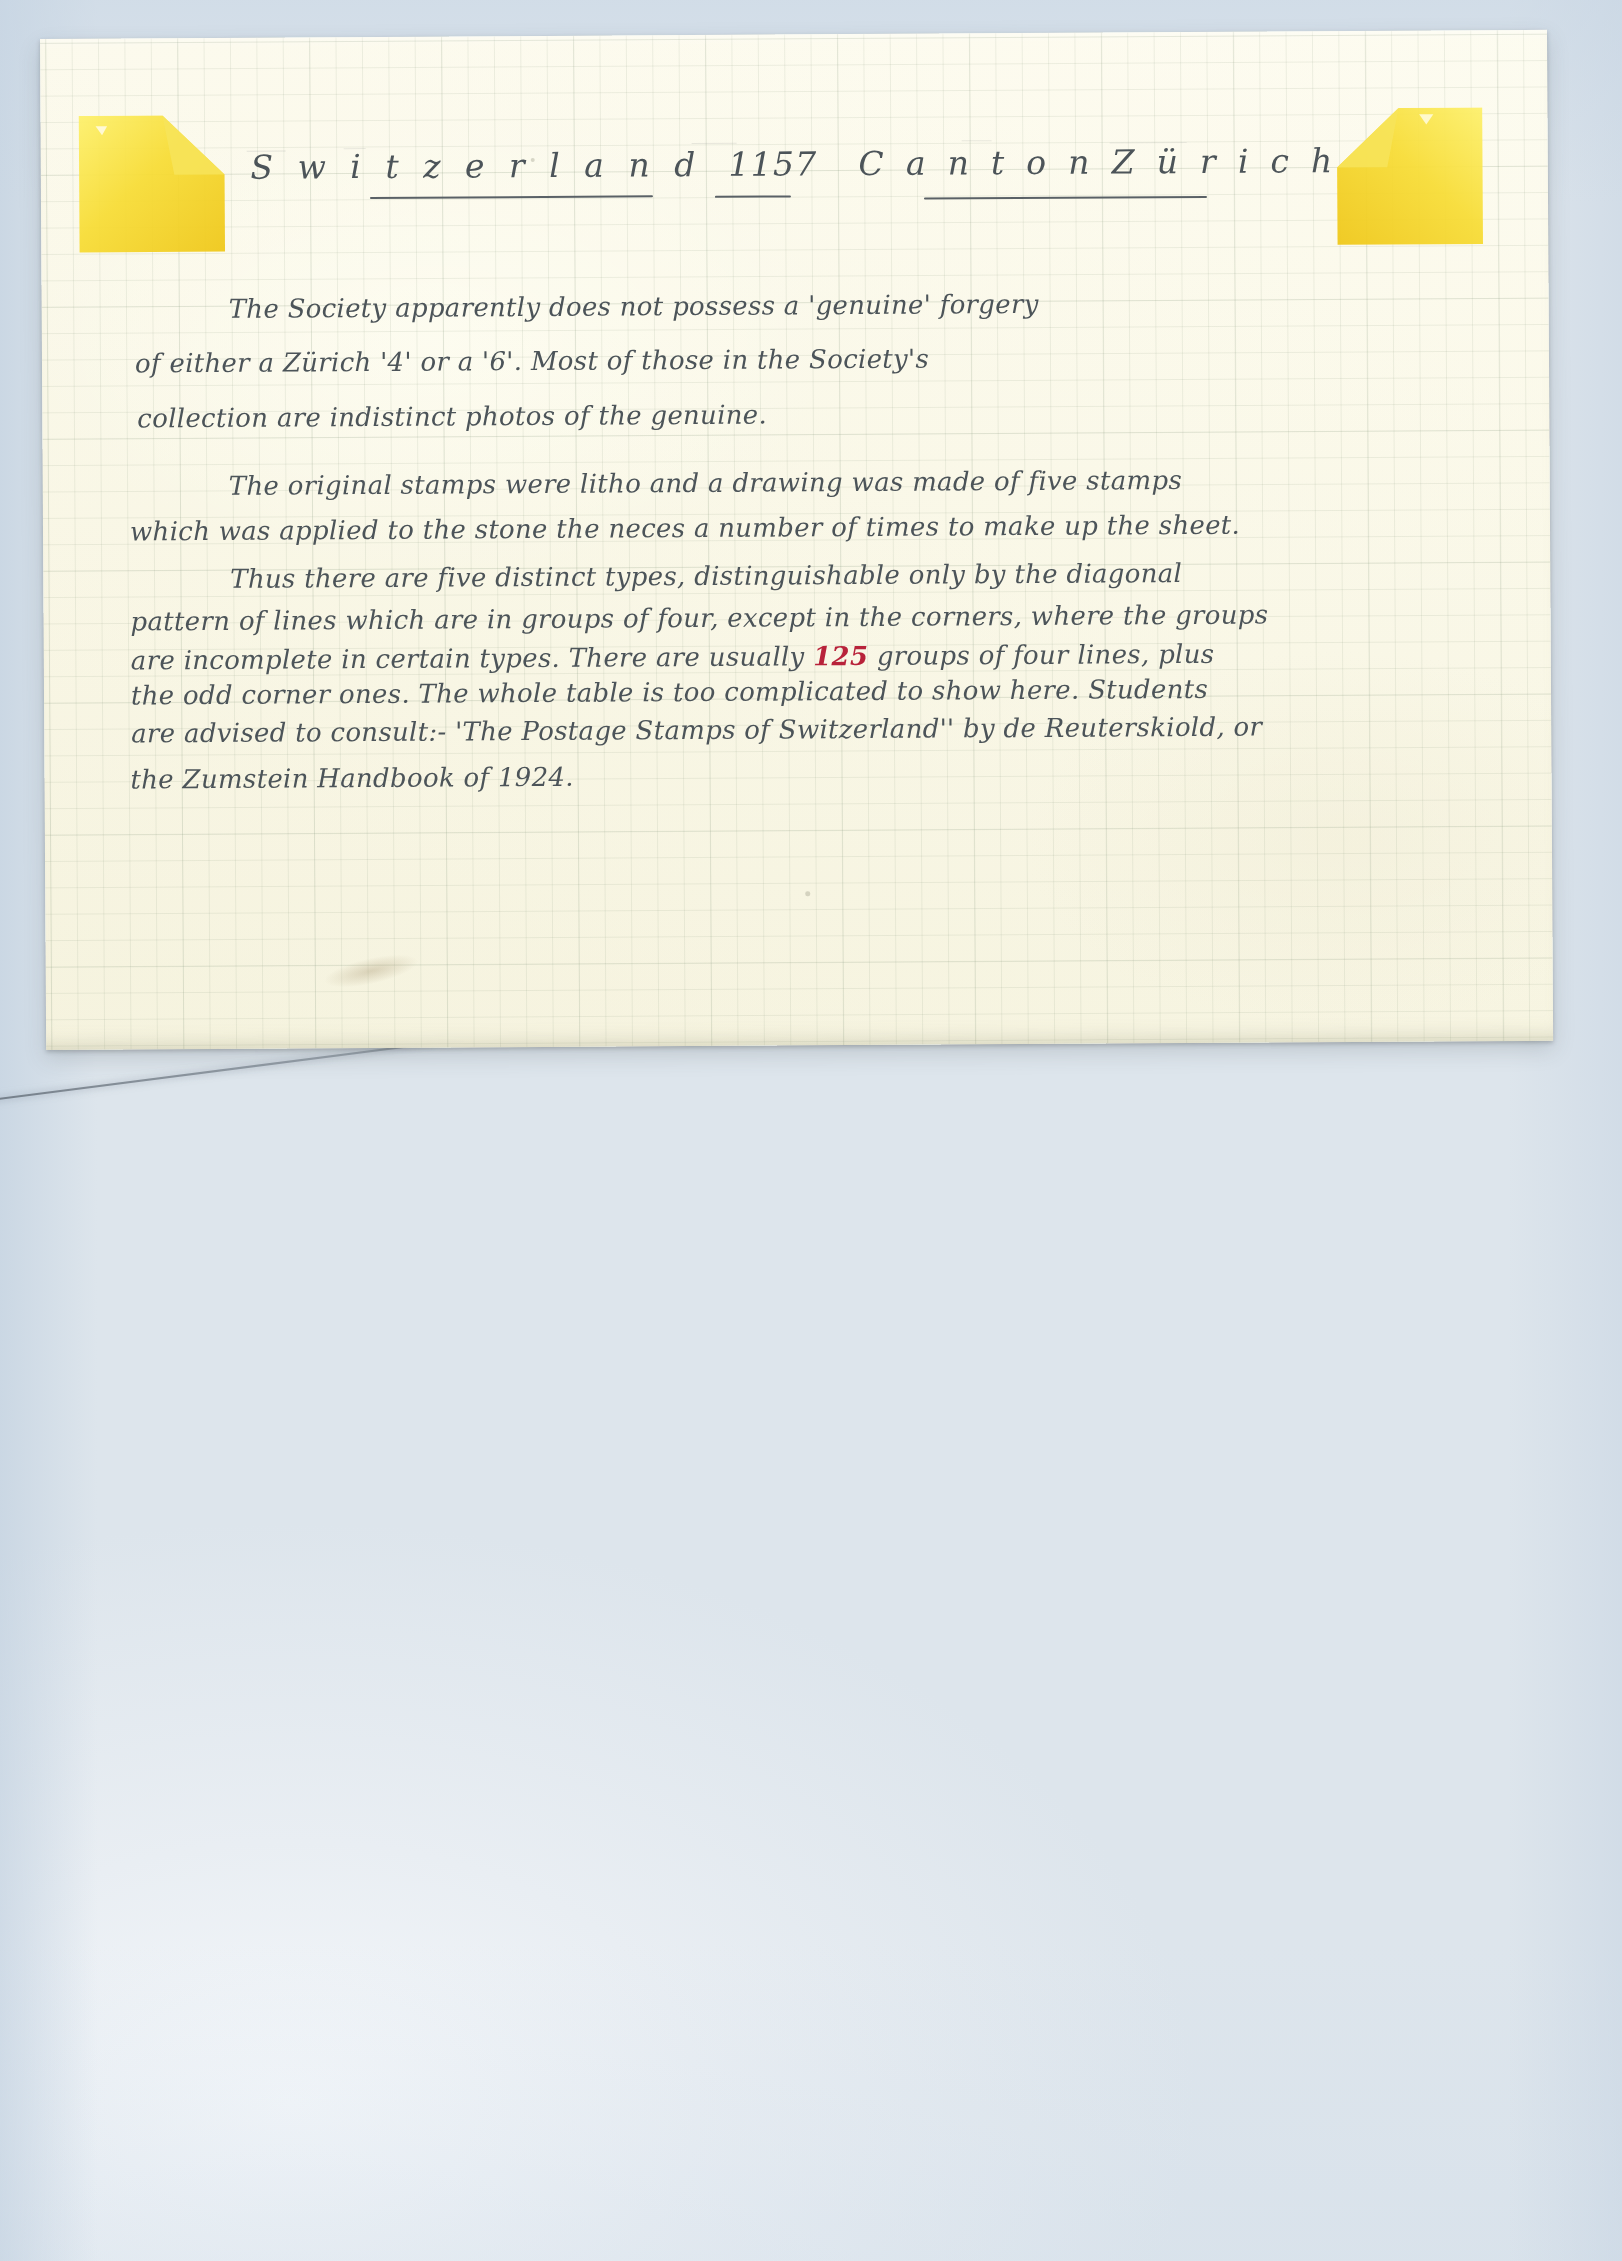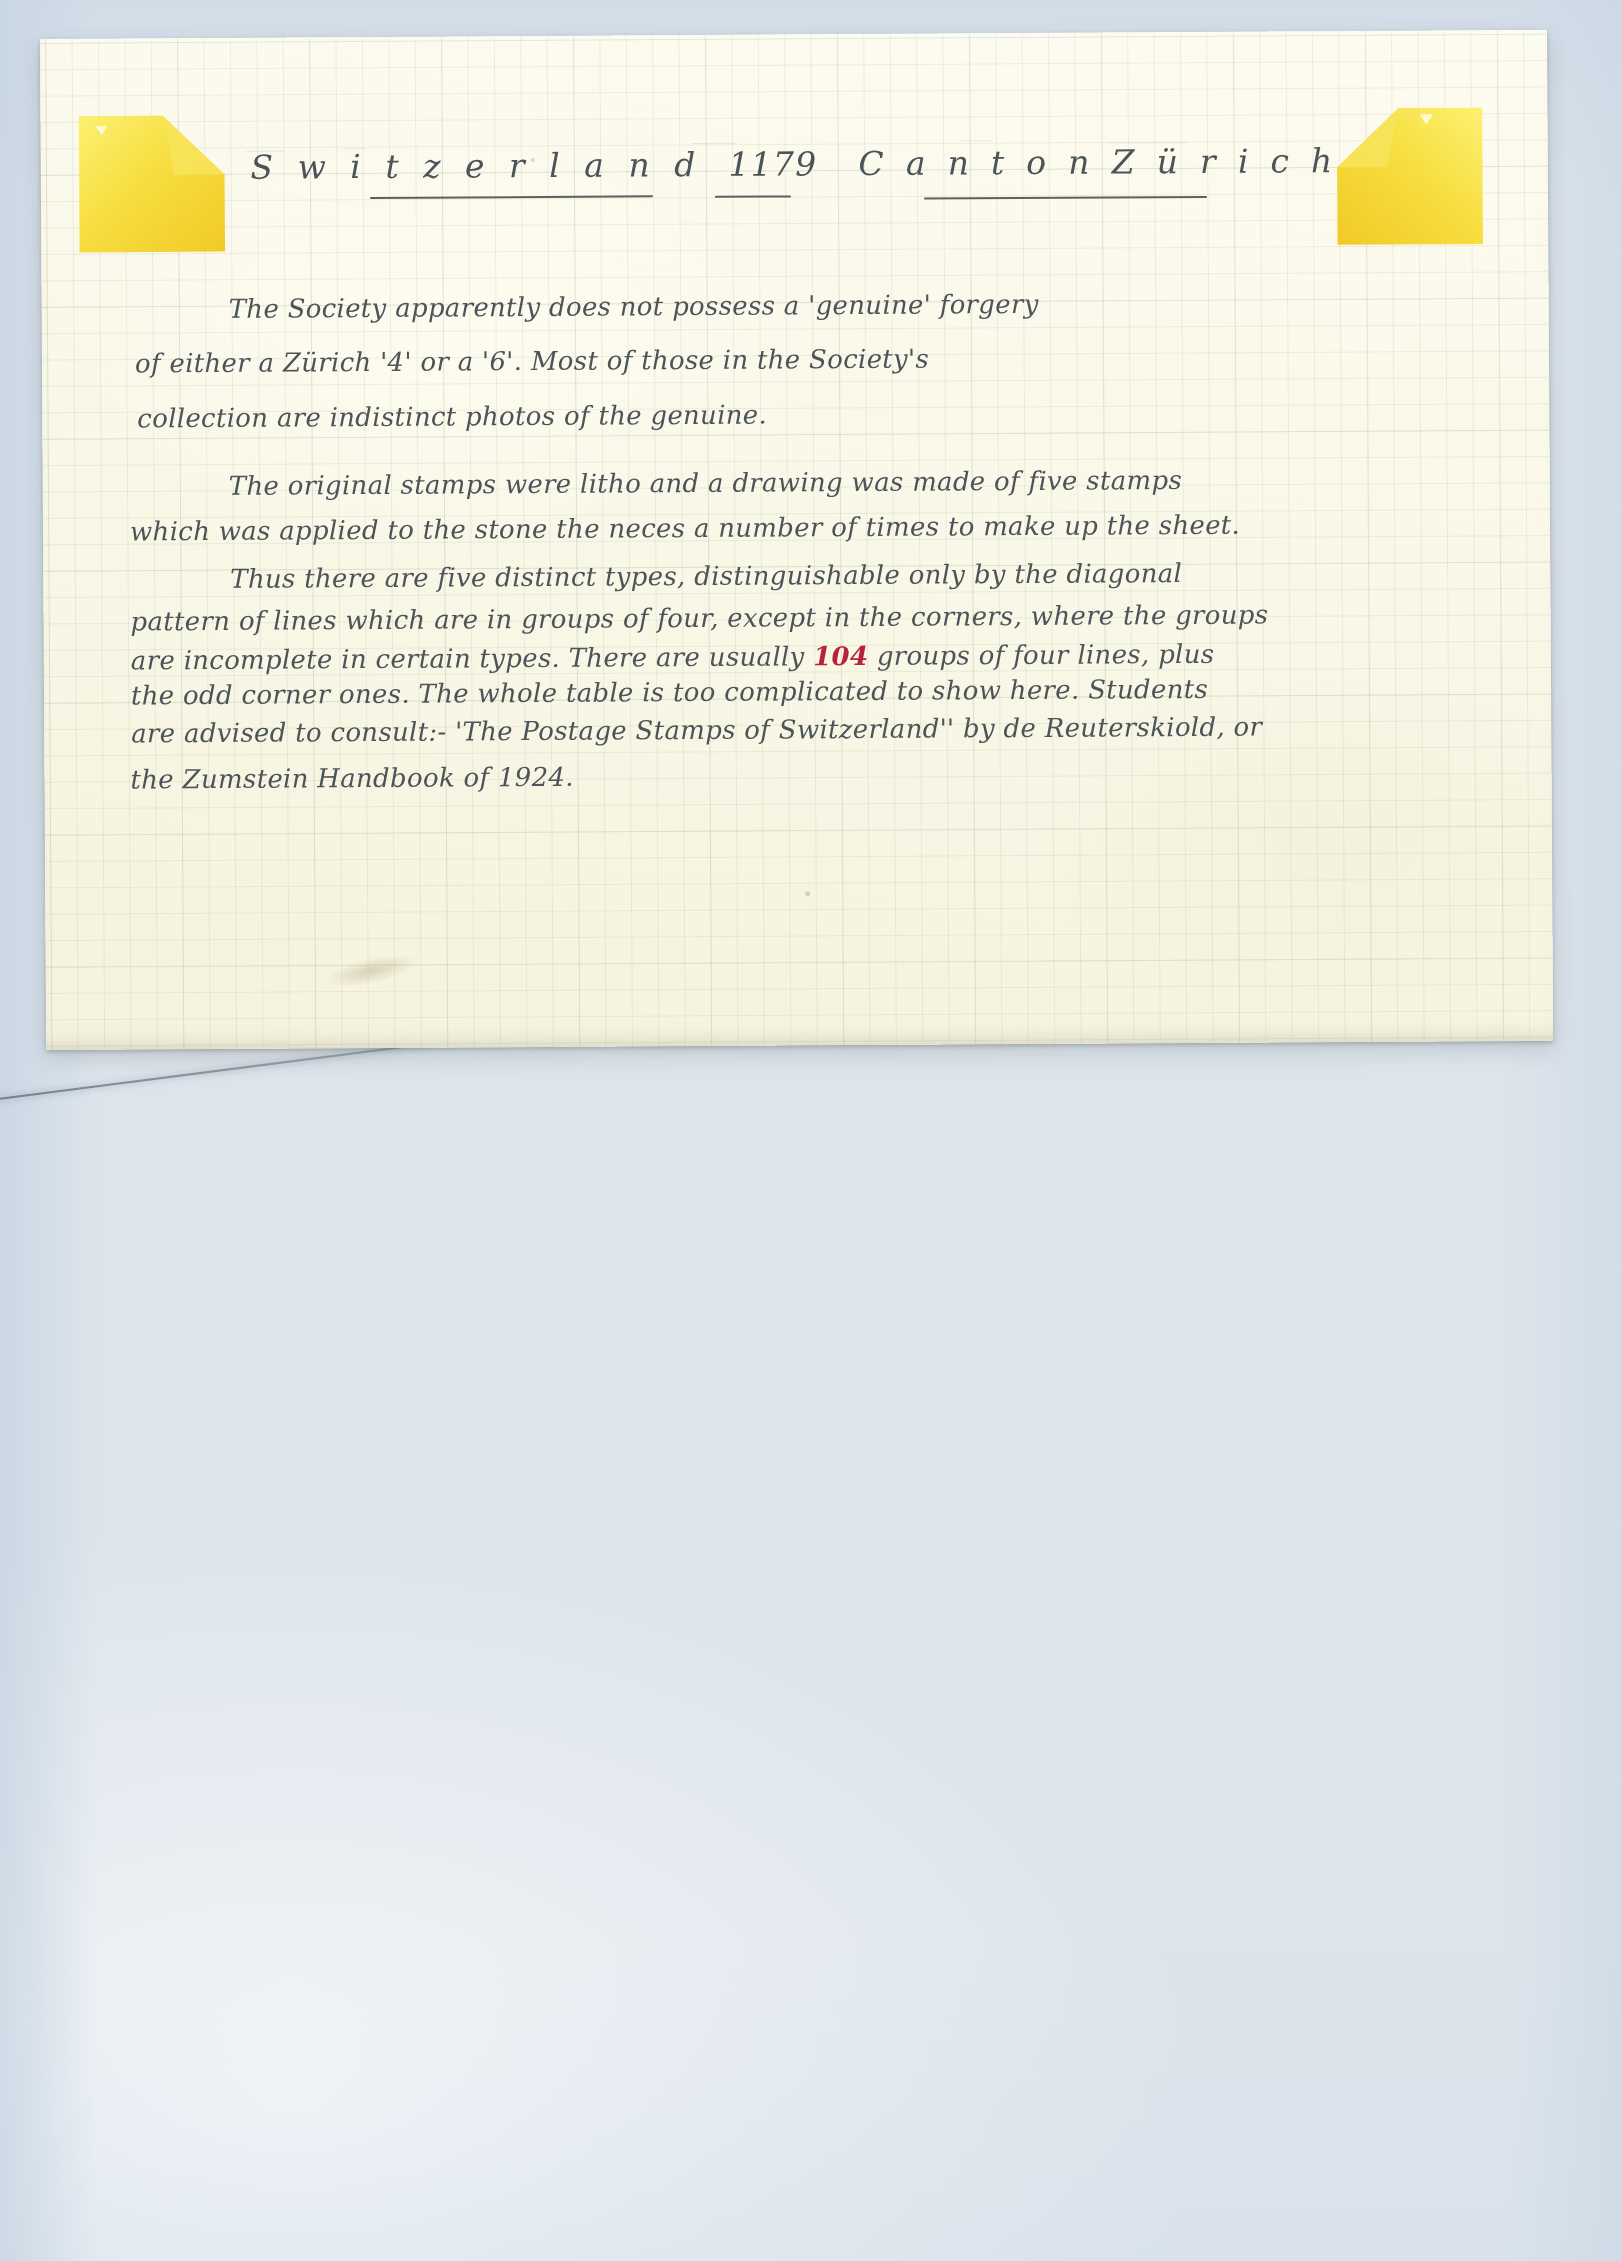--- a/index.html
+++ b/index.html
@@ -243,39 +243,39 @@
   <div class="stray" style="left:303px; top:111px; width:22px; opacity:.4;"></div>
   <div class="stray" style="left:651px; top:108px; width:45px; opacity:.45;"></div>
   <div class="stray" style="left:921px; top:107px; width:30px; opacity:.4;"></div>
   <div class="stray" style="left:1069px; top:110px; width:77px; opacity:.35;"></div>
   <div class="speck" style="left:490px; top:122px; width:3.9px; height:3.9px;"></div>
   <div class="speck" style="left:760px; top:857px; width:4.5px; height:4.5px;"></div>
 
   <div class="hw" id="heading">
     <span class="h-row">
       <span class="h-word h-country">S w i t z e r l a n d</span>
-      <span class="h-word h-year">1179</span>
+      <span class="h-word h-year">1157</span>
       <span class="h-word h-canton">C a n t o n   Z ü r i c h</span>
     </span>
   </div>
   <div class="underline" id="ul-country"></div>
   <div class="underline" id="ul-year"></div>
   <div class="underline" id="ul-canton"></div>
 
   <div class="hw para-line" id="p1-l1">The  Society  apparently  does  not  possess  a  'genuine'  forgery</div>
   <div class="hw para-line" id="p1-l2">of  either  a  Zürich '4'  or  a  '6'.  Most  of  those  in  the  Society's</div>
   <div class="hw para-line" id="p1-l3">collection  are  indistinct photos of  the genuine.</div>
 
   <div class="hw para-line" id="p2-l1">The  original stamps were   litho  and   a  drawing  was  made  of  five  stamps</div>
   <div class="hw para-line" id="p2-l2">which   was applied to the stone the neces    a number of  times to make up the sheet.</div>
 
   <div class="hw para-line" id="p3-l1">Thus there are  five  distinct  types,  distinguishable  only  by  the  diagonal</div>
   <div class="hw para-line" id="p3-l2">pattern of  lines which are in groups of four, except in the corners, where the groups</div>
   <div class="hw para-line" id="p3-l3">
-    <span>are incomplete  in  certain types.   There are usually </span><span class="red-mark">104</span><span> groups of  four lines,  plus</span>
+    <span>are incomplete  in  certain types.   There are usually </span><span class="red-mark">125</span><span> groups of  four lines,  plus</span>
   </div>
   <div class="hw para-line" id="p3-l4">the odd corner ones.   The whole  table  is too complicated to show here.  Students</div>
   <div class="hw para-line" id="p3-l5">are advised to consult:-   'The Postage Stamps of Switzerland'' by de Reuterskiold, or</div>
   <div class="hw para-line" id="p3-l6">the  Zumstein Handbook of  1924.</div>
 
   <div class="corner tl">
     <svg viewBox="0 0 230 215" xmlns="http://www.w3.org/2000/svg">
       <defs>
         <linearGradient id="gcorner1" x1="0" y1="0" x2="1" y2="1">
           <stop offset="0%" stop-color="#fdf06a"></stop>

